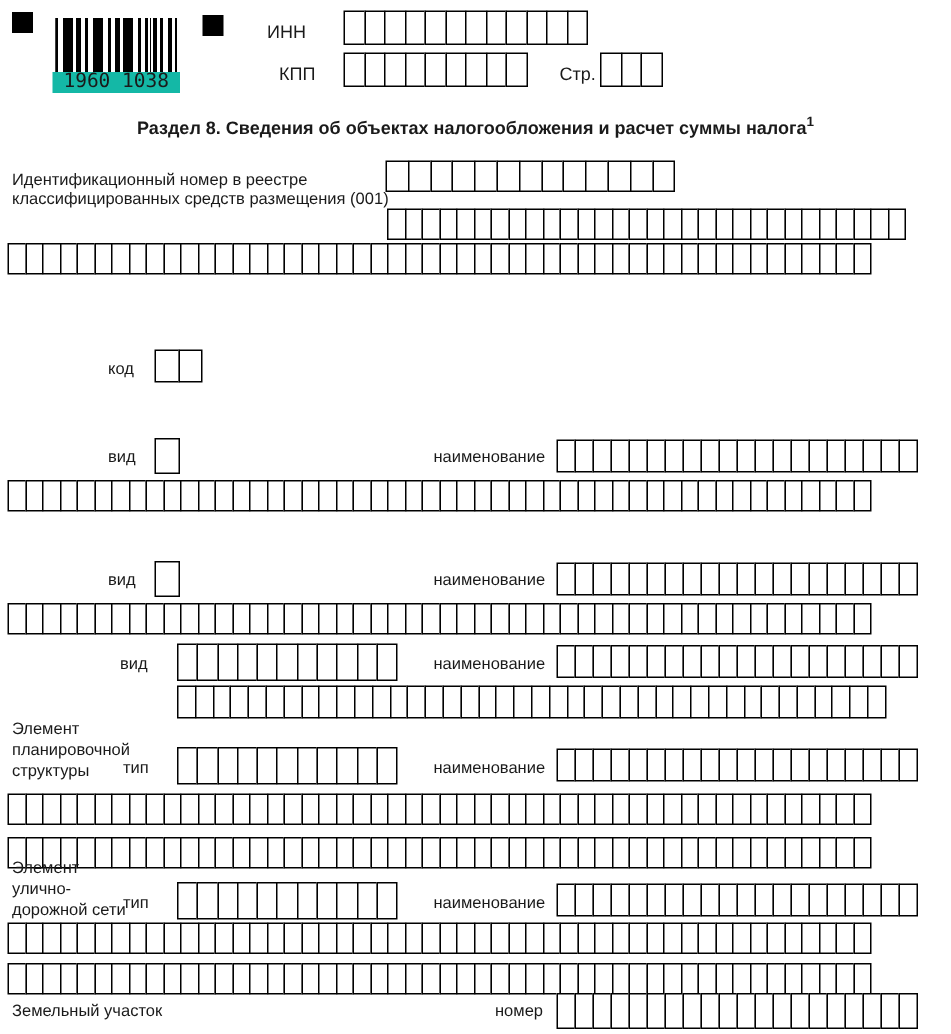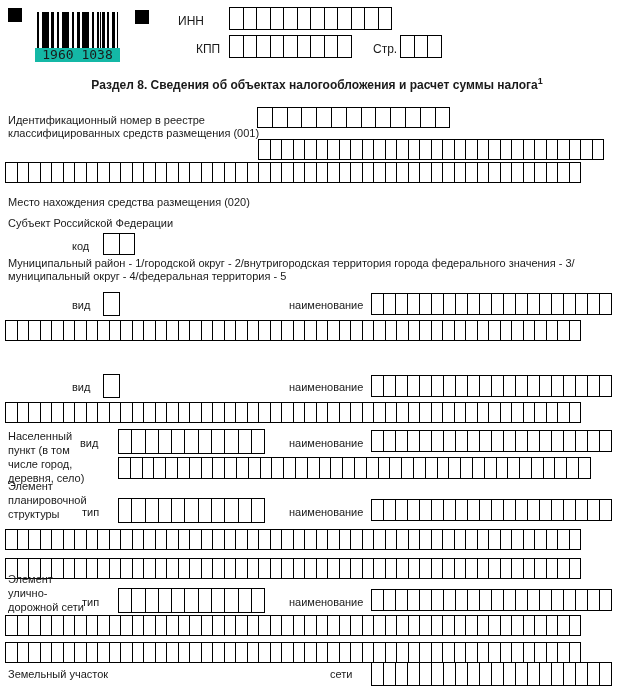--- a/index.html
+++ b/index.html
@@ -57,21 +57,21 @@
       <div class="cell"></div>
       <div class="cell"></div>
       <div class="cell"></div>
       <div class="cell"></div>
       <div class="cell"></div>
       <div class="cell"></div>
       <div class="cell"></div>
       <div class="cell"></div>
     </div>
 
-  <div class="hdr-lbl" style="left:196px;top:42px;">КПП</div>
+  <div class="hdr-lbl" style="left:186px;top:42px;">КПП</div>
   <div class="cells sz-hdr" style="left:229px;top:35px;">
       <div class="cell"></div>
       <div class="cell"></div>
       <div class="cell"></div>
       <div class="cell"></div>
       <div class="cell"></div>
       <div class="cell"></div>
       <div class="cell"></div>
       <div class="cell"></div>
       <div class="cell"></div>
@@ -184,31 +184,27 @@
       <div class="cell"></div>
       <div class="cell"></div>
       <div class="cell"></div>
       <div class="cell"></div>
       <div class="cell"></div>
       <div class="cell"></div>
       <div class="cell"></div>
       <div class="cell"></div>
     </div>
 
-  <div class="lbl" style="left:8px;top:196px;">Место нахождения средства размещения (020)</div>
-
-  <div class="lbl" style="left:8px;top:217px;">Субъект Российской Федерации</div>
+
   <div class="lbl" style="left:72px;top:240px;">код</div>
   <div class="cells sz-kod" style="left:103px;top:233px;">
       <div class="cell"></div>
       <div class="cell"></div>
     </div>
 
-  <div class="lbl" style="left:8px;top:257px;">Муниципальный район - 1/городской округ - 2/внутригородская территория города федерального значения - 3/
-муниципальный округ - 4/федеральная территория - 5</div>
   <div class="lbl" style="left:72px;top:299px;">вид</div>
   <div class="cells sz-vid1" style="left:103px;top:292px;">
       <div class="cell"></div>
     </div>
   <div class="lbl" style="left:289px;top:299px;">наименование</div>
   <div class="cells sz-naim" style="left:371px;top:293px;">
       <div class="cell"></div>
       <div class="cell"></div>
       <div class="cell"></div>
       <div class="cell"></div>
@@ -355,24 +351,20 @@
       <div class="cell"></div>
       <div class="cell"></div>
       <div class="cell"></div>
       <div class="cell"></div>
       <div class="cell"></div>
       <div class="cell"></div>
       <div class="cell"></div>
       <div class="cell"></div>
     </div>
 
-  <div class="lbl lbl-lh14" style="left:8px;top:429px;">Населенный
-пункт (в том
-числе город,
-деревня, село)</div>
   <div class="lbl" style="left:80px;top:437px;">вид</div>
   <div class="cells sz-big" style="left:118px;top:429px;">
       <div class="cell"></div>
       <div class="cell"></div>
       <div class="cell"></div>
       <div class="cell"></div>
       <div class="cell"></div>
       <div class="cell"></div>
       <div class="cell"></div>
       <div class="cell"></div>
@@ -730,21 +722,21 @@
       <div class="cell"></div>
       <div class="cell"></div>
       <div class="cell"></div>
       <div class="cell"></div>
       <div class="cell"></div>
       <div class="cell"></div>
       <div class="cell"></div>
     </div>
 
   <div class="lbl" style="left:8px;top:668px;text-align:center;">Земельный участок</div>
-  <div class="lbl" style="left:330px;top:668px;">сети</div>
+  <div class="lbl" style="left:330px;top:668px;">номер</div>
   <div class="cells sz-nom" style="left:371px;top:662px;">
       <div class="cell"></div>
       <div class="cell"></div>
       <div class="cell"></div>
       <div class="cell"></div>
       <div class="cell"></div>
       <div class="cell"></div>
       <div class="cell"></div>
       <div class="cell"></div>
       <div class="cell"></div>

